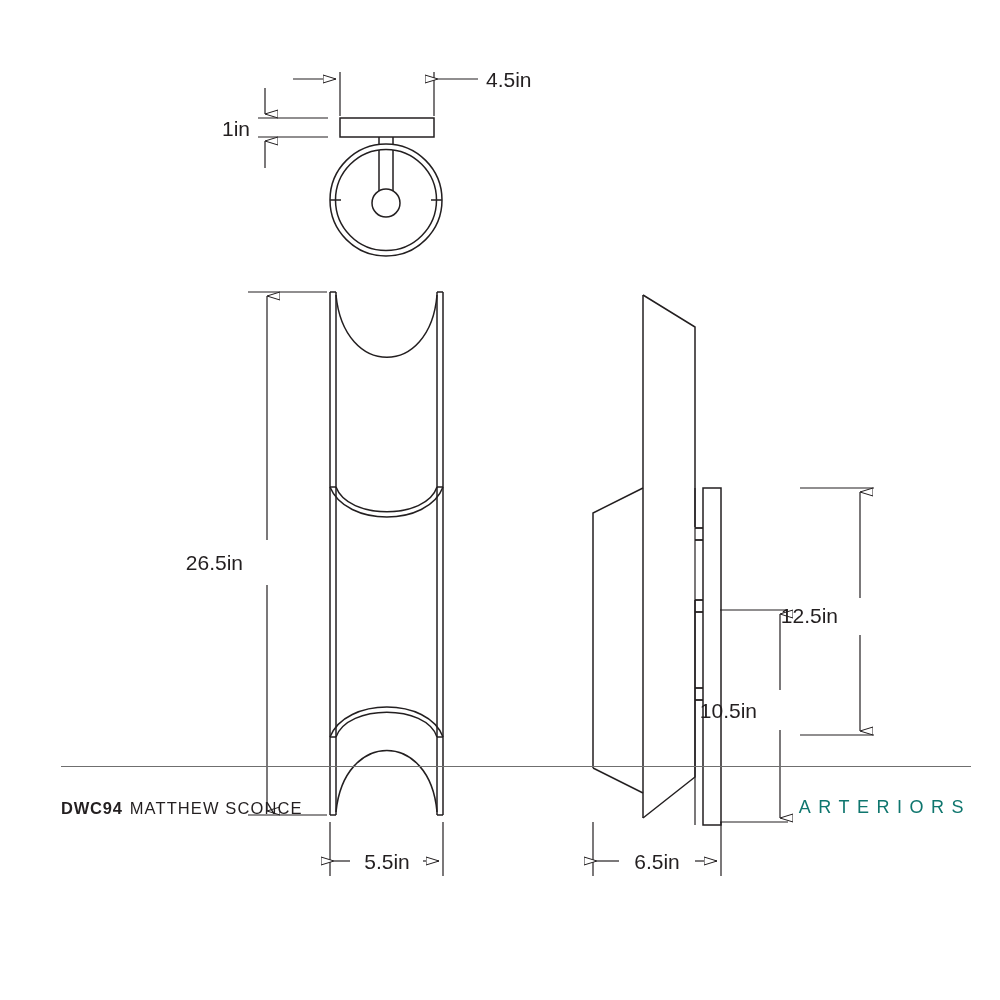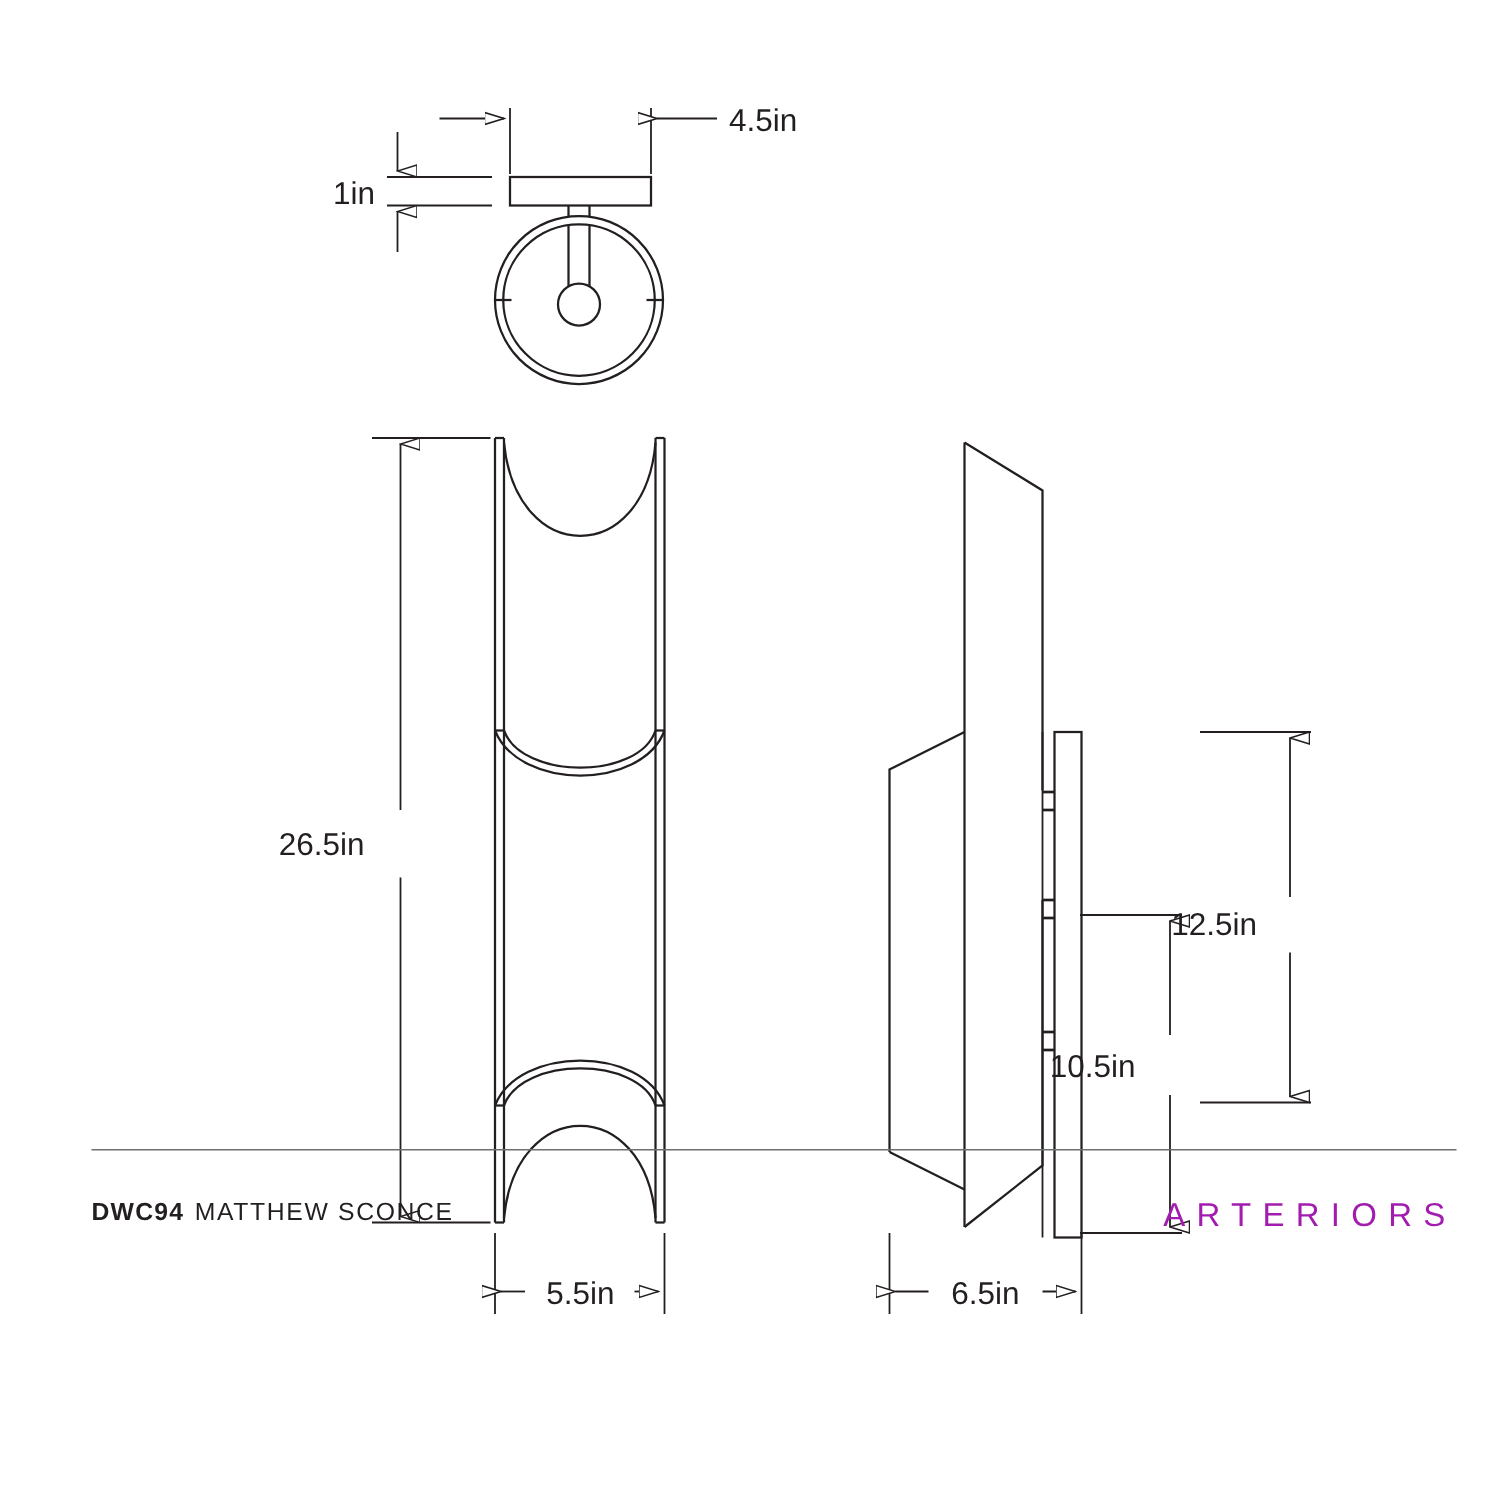--- a/index.html
+++ b/index.html
@@ -51,23 +51,23 @@
     letter-spacing: 0.8px;
   }
   #footer-name {
     font-weight: normal;
     letter-spacing: 1.1px;
     margin-left: 7px;
   }
   #footer-brand {
     position: absolute;
     right: 45px; top: 31px;
-    font-size: 22px;
+    font-size: 18px;
     letter-spacing: 7.5px;
-    color: #a21caf;
+    color: #0f766e;
     white-space: nowrap;
   }
 </style>
 </head>
 <body>
 
 <div id="sheet">
 
   <svg id="drawing" viewBox="0 0 1000 1000">
     <defs>

